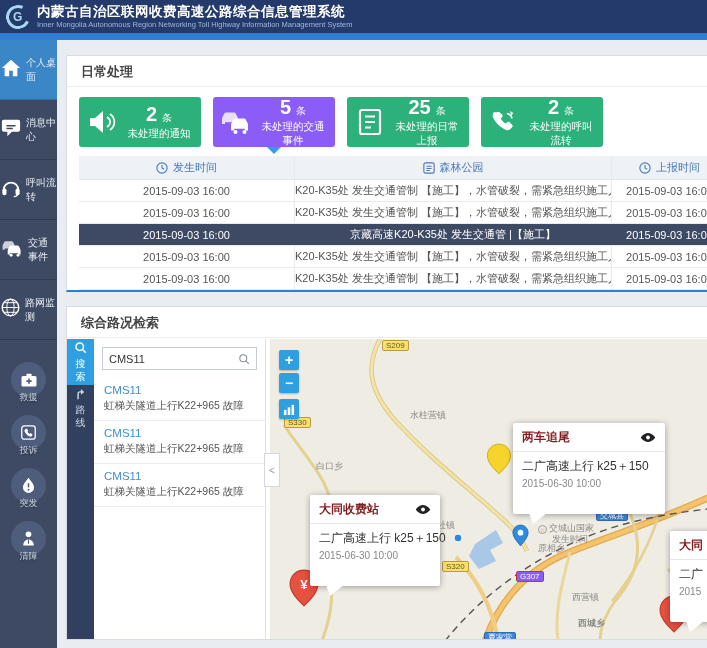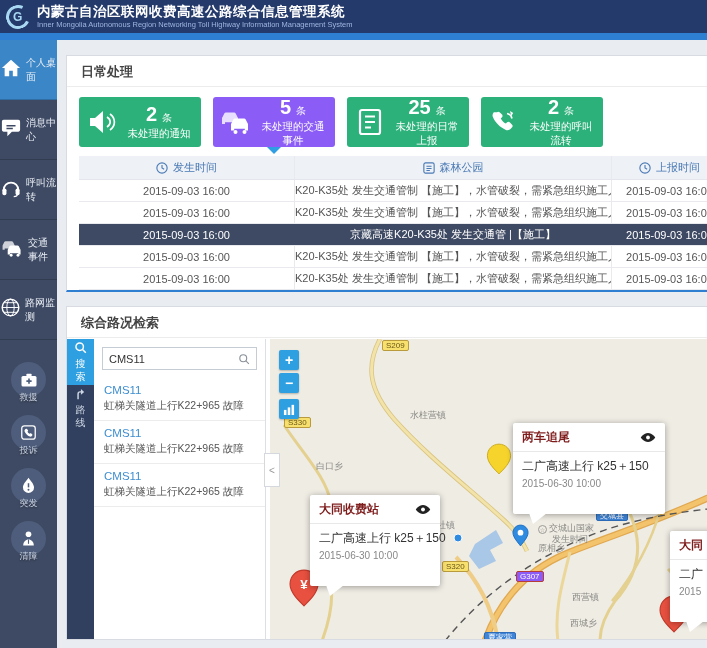--- a/index.html
+++ b/index.html
@@ -376,21 +376,21 @@
       <div class="badge blue" style="left:326px;top:171px;">交城县</div>
       <div class="badge blue" style="left:214px;top:293px;">夏家营</div>
 
       <div class="map-label" style="left:140px;top:70px;">水柱营镇</div>
       <div class="map-label" style="left:46px;top:121px;">白口乡</div>
       <div class="map-label" style="left:158px;top:180px;">西社镇</div>
       <div class="map-label" style="left:268px;top:183px;"><span class="poi-dot">☆</span><span>交城山国家</span></div>
       <div class="map-label" style="left:282px;top:194px;">发生时间</div>
       <div class="map-label" style="left:268px;top:203px;text-align:center;">原相乡</div>
       <div class="map-label" style="left:302px;top:252px;">西营镇</div>
-      <div class="map-label" style="left:300px;top:278px;">西城乡</div>
+      <div class="map-label" style="left:308px;top:278px;font-weight:bold;">西城乡</div>
 
       <div class="pin" style="left:216px;top:104px;z-index:4;">
         <svg width="26" height="32" viewBox="0 0 28 34">
             <path d="M14 1C7 1 1.5 6.5 1.5 13.5 1.5 21 9 28 14 33 19 28 26.5 21 26.5 13.5 26.5 6.5 21 1 14 1z" fill="#f6d42c" stroke="#c9a816"></path>
           </svg>
       </div>
       <div class="pin" style="left:245px;top:134px;">
         <svg width="28" height="34" viewBox="0 0 28 34">
             <path d="M14 1C7 1 1.5 6.5 1.5 13.5 1.5 21 9 28 14 33 19 28 26.5 21 26.5 13.5 26.5 6.5 21 1 14 1z" fill="#f6d42c" stroke="#c9a816"></path>
             <path d="M9.5 11.5l2-3h5l2 3z" fill="#333"></path>

